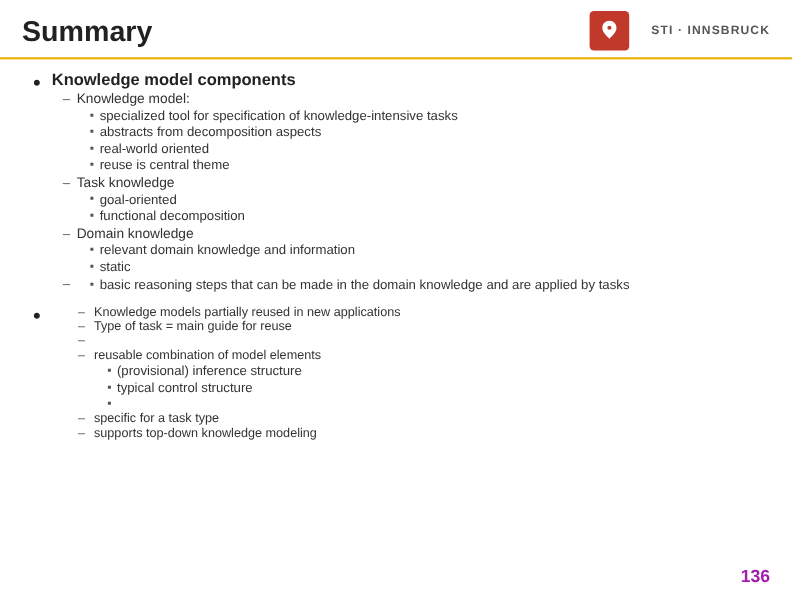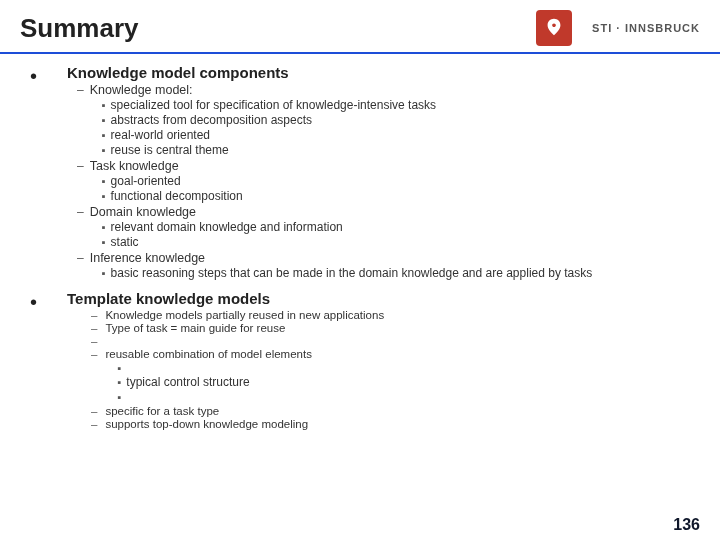--- a/index.html
+++ b/index.html
@@ -18,21 +18,21 @@
       display: flex;
       flex-direction: column;
     }
 
     
     .header {
       display: flex;
       align-items: center;
       justify-content: space-between;
       padding: 10px 20px 6px 20px;
-      border-bottom: 2px solid #1d4ed8;
+      border-bottom: 2px solid #eab308;
     }
 
     .header-title {
       font-size: 26px;
       font-weight: bold;
       color: #222;
     }
 
     .logo-area {
       display: flex;
@@ -81,21 +81,20 @@
 
     .bullet-main {
       font-size: 20px;
       color: #222;
       margin-top: 1px;
       flex-shrink: 0;
     }
 
     .section-content {
       flex: 1;
-      margin-left: 20px;
     }
 
     .section-title {
       font-size: 15px;
       font-weight: bold;
       color: #222;
     }
 
     .sub-list {
       margin-left: 10px;
@@ -167,21 +166,21 @@
 
     
     .footer {
       display: flex;
       justify-content: flex-end;
       padding: 4px 20px 6px 20px;
     }
 
     .page-number {
       font-size: 16px;
-      color: #0f172a;
+      color: #a21caf;
       font-weight: bold;
     }
   </style>
 </head>
 <body>
 
 <div class="page">
 
   <div class="header">
     <div class="header-title">Summary</div>
@@ -258,58 +257,57 @@
                   <div class="bullet-small">▪</div>
                   <div class="item-text">static</div>
                 </div>
               </div>
             </div>
           </div>
 
           <div class="sub-item">
             <div class="sub-dash">–</div>
             <div>
-              <div class="sub-label">Inference knowledge</div>
               <div class="sub-sub-list">
                 <div class="sub-sub-item">
                   <div class="bullet-small">▪</div>
                   <div class="item-text">basic reasoning steps that can be made in the domain knowledge and are applied by tasks</div>
                 </div>
               </div>
             </div>
           </div>
 
         </div>
       </div>
     </div>
 
     <div class="section">
       <div class="bullet-main">•</div>
       <div class="section-content">
-        <div class="section-title">Template knowledge models</div>
         <div class="sub-list">
 
           <div class="dash-item">
             <div class="dash">–</div>
             <div class="dash-text">Knowledge models partially reused in new applications</div>
           </div>
           <div class="dash-item">
             <div class="dash">–</div>
             <div class="dash-text">Type of task = main guide for reuse</div>
           </div>
           <div class="dash-item">
             <div class="dash">–</div>
           </div>
           <div class="dash-item">
             <div class="dash">–</div>
             <div>
               <div class="dash-text">reusable combination of model elements</div>
               <div class="sub-sub-list">
                 <div class="sub-sub-item">
                   <div class="bullet-small">▪</div>
+                  <div class="item-text">(provisional) inference structure</div>
                 </div>
                 <div class="sub-sub-item">
                   <div class="bullet-small">▪</div>
                   <div class="item-text">typical control structure</div>
                 </div>
                 <div class="sub-sub-item">
                   <div class="bullet-small">▪</div>
                 </div>
               </div>
             </div>

